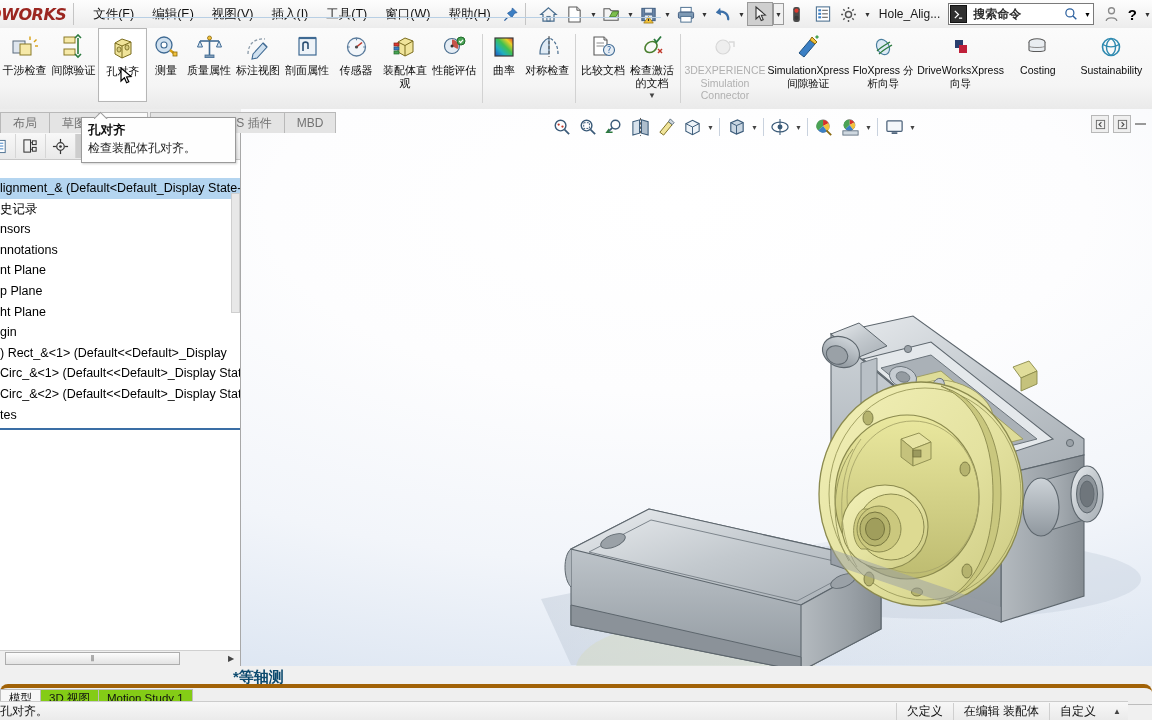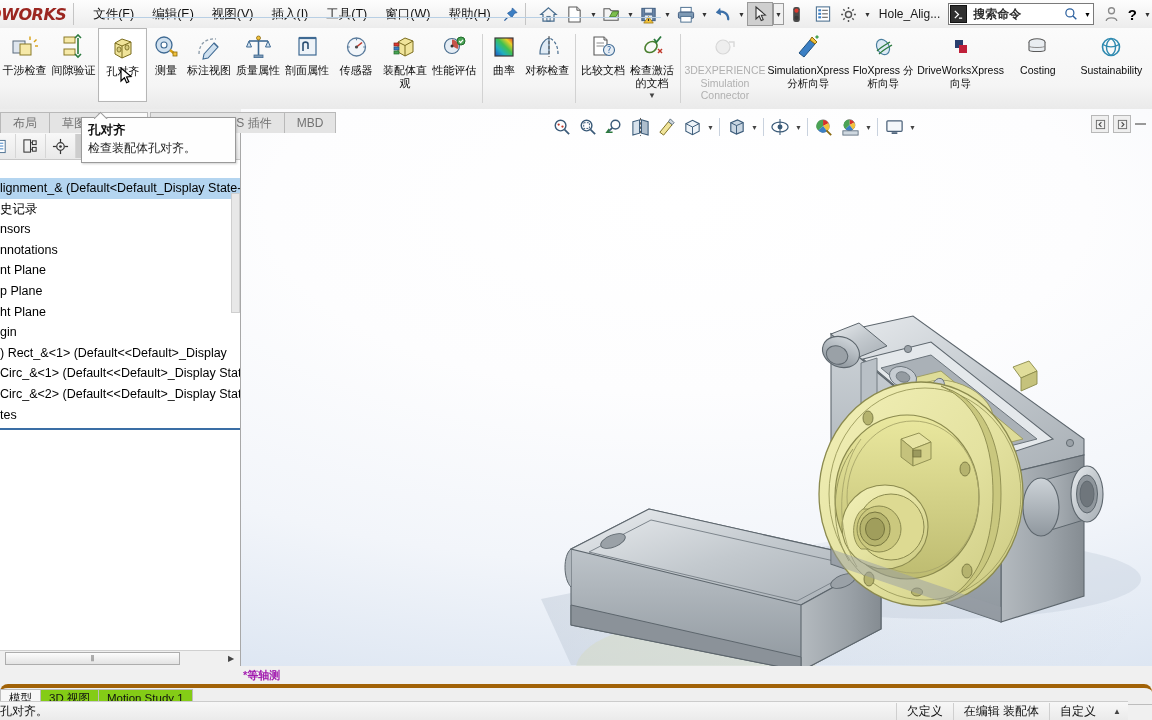--- a/index.html
+++ b/index.html
@@ -161,21 +161,21 @@
   .vt-sep{width:1px;height:18px;background:#c9d2de;margin:0 3px;}
   .vt-right{
     position:absolute;right:6px;top:6px;display:flex;align-items:center;gap:4px;
   }
   .vt-rbtn{
     width:18px;height:18px;border:1px solid #b8b8b8;background:#efefef;
     display:flex;align-items:center;justify-content:center;box-sizing:border-box;cursor:default;
   }
   .vt-dash{width:11px;height:2px;background:#999;}
   .viewlabel{
-    position:absolute;left:243px;top:668px;font-size:11px;color:#a21caf;font-weight:bold;
+    position:absolute;left:233px;top:668px;font-size:15px;color:#0c4a6e;font-weight:bold;
     white-space:nowrap;
   }
 
   
   .tooltip{
     position:absolute;left:81px;top:117px;width:155px;
     background:#fefefe;border:1px solid #9a9a9a;box-shadow:1px 1px 2px rgba(0,0,0,.18);
     padding:4px 6px 6px 6px;box-sizing:border-box;z-index:40;
   }
   .tooltip .tt-title{font-size:12.5px;font-weight:bold;color:#111;line-height:16px;}
@@ -424,40 +424,40 @@
           <path d="M18 16 L24 21" stroke="#d8a013" stroke-width="2.4"></path>
           <rect x="21" y="18" width="4" height="4" fill="#f2c23c" stroke="#8a6a10" stroke-width=".8"></rect>
         </svg>
       </div>
       <div class="rb-lbl">测量</div>
     </div>
 
     <div class="rb-item wide">
       <div class="rb-ico">
         <svg width="27" height="26" viewBox="0 0 27 26">
-          <path d="M3 20 C3 10 10 4 20 5" fill="none" stroke="#8a9aa8" stroke-width="1.3" stroke-dasharray="3,2"></path>
-          <path d="M8 20 L18 9 L22 13 L12 24 L7 25 Z" fill="#cfe0ef" stroke="#3f6a93" stroke-width="1.1"></path>
-          <path d="M18 9 L22 13" stroke="#3f6a93" stroke-width="1.1"></path>
-        </svg>
-      </div>
-      <div class="rb-lbl">标注视图</div>
-    </div>
-
-    <div class="rb-item wide">
-      <div class="rb-ico">
-        <svg width="27" height="26" viewBox="0 0 27 26">
           <line x1="13.5" y1="5" x2="13.5" y2="21" stroke="#3f6a93" stroke-width="1.6"></line>
           <line x1="4" y1="7" x2="23" y2="7" stroke="#3f6a93" stroke-width="1.6"></line>
           <circle cx="13.5" cy="4" r="2" fill="#f2c23c" stroke="#8a6a10" stroke-width=".8"></circle>
           <path d="M4 7 L1.5 13 L6.5 13 Z" fill="#cfe0ef" stroke="#3f6a93" stroke-width="1"></path>
           <path d="M23 7 L20.5 13 L25.5 13 Z" fill="#cfe0ef" stroke="#3f6a93" stroke-width="1"></path>
           <rect x="9" y="21" width="9" height="2.6" fill="#7e9ab5" stroke="#3f6a93" stroke-width=".8"></rect>
         </svg>
       </div>
       <div class="rb-lbl">质量属性</div>
+    </div>
+
+    <div class="rb-item wide">
+      <div class="rb-ico">
+        <svg width="27" height="26" viewBox="0 0 27 26">
+          <path d="M3 20 C3 10 10 4 20 5" fill="none" stroke="#8a9aa8" stroke-width="1.3" stroke-dasharray="3,2"></path>
+          <path d="M8 20 L18 9 L22 13 L12 24 L7 25 Z" fill="#cfe0ef" stroke="#3f6a93" stroke-width="1.1"></path>
+          <path d="M18 9 L22 13" stroke="#3f6a93" stroke-width="1.1"></path>
+        </svg>
+      </div>
+      <div class="rb-lbl">标注视图</div>
     </div>
 
     <div class="rb-item wide">
       <div class="rb-ico">
         <svg width="27" height="26" viewBox="0 0 27 26">
           <rect x="5" y="4" width="17" height="17" fill="#eef3f8" stroke="#3f6a93" stroke-width="1.2"></rect>
           <path d="M9 17 L9 10 C9 7.5 14 7.5 14 10 L14 15" fill="none" stroke="#2b4f73" stroke-width="1.6"></path>
           <line x1="5" y1="4" x2="22" y2="4" stroke="#3f6a93" stroke-width="2.2"></line>
         </svg>
       </div>
@@ -583,21 +583,21 @@
     </div>
 
     <div class="rb-item xxwide">
       <div class="rb-ico">
         <svg width="27" height="26" viewBox="0 0 27 26">
           <path d="M4 19 L15 6 L20 10 L9 23 Z" fill="#3b7fc4" stroke="#20517f" stroke-width="1"></path>
           <path d="M15 6 L17 3 L22 8 L20 10 Z" fill="#f2c23c" stroke="#8a6a10" stroke-width="1"></path>
           <path d="M20 3 L22 1 L24 3 L22 5 Z" fill="#4aa355"></path>
         </svg>
       </div>
-      <div class="rb-lbl en">SimulationXpress 分析向导</div>
+      <div class="rb-lbl en">SimulationXpress 间隙验证</div>
     </div>
 
     <div class="rb-item xwide">
       <div class="rb-ico">
         <svg width="27" height="26" viewBox="0 0 27 26">
           <ellipse cx="13" cy="13" rx="6" ry="8" fill="#dceaf5" stroke="#4a7f9e" stroke-width="1.2" transform="rotate(-30 13 13)"></ellipse>
           <path d="M7 17 C11 13 15 11 20 8" fill="none" stroke="#2b7a3d" stroke-width="1.3"></path>
           <path d="M9 20 C13 16 17 14 22 11" fill="none" stroke="#2b7a3d" stroke-width="1.3"></path>
         </svg>
       </div>

